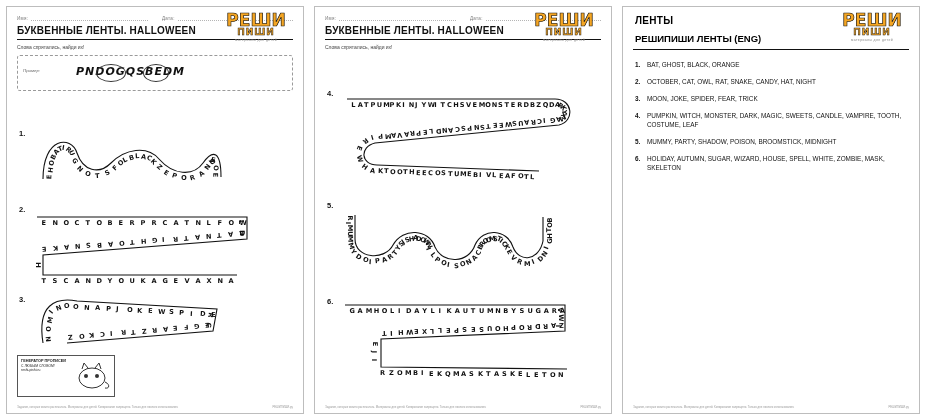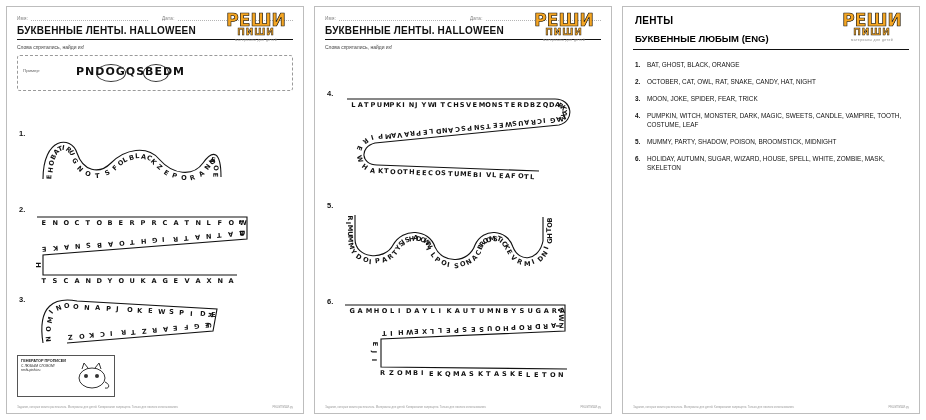--- a/index.html
+++ b/index.html
@@ -99,20 +99,21 @@
     color: #444;
     padding: 4px 10px 0 10px;
   }
   
   .example-box {
     margin: 5px 10px 0 10px;
     border: 1px dashed #9a9a9a;
     border-radius: 3px;
     height: 34px;
     position: relative;
+    font-style: italic;
   }
   .example-label {
     position: absolute;
     left: 5px;
     top: 12px;
     font-size: 4.4px;
     color: #666;
   }
   .example-letters {
     position: absolute;
@@ -728,21 +729,21 @@
   </div>
 
   <div class="sheet">
     <div class="logo">
       <div class="word">РЕШИ</div>
       <div class="word2">ПИШИ</div>
       <div class="tag">материалы для детей</div>
     </div>
 
     <div class="ans-title">ЛЕНТЫ</div>
-    <div class="ans-sub">БУКВЕННЫЕ ЛЮБЫМ (ENG)</div>
+    <div class="ans-sub">РЕШИПИШИ ЛЕНТЫ (ENG)</div>
     <div class="rule" style="margin-top:5px;"></div>
 
     <div class="ans-list" id="answers-list">
         <div class="ans-item">
           <span class="an">1.</span>
           <span class="av">BAT, GHOST, BLACK, ORANGE</span>
         </div>
         <div class="ans-item">
           <span class="an">2.</span>
           <span class="av">OCTOBER, CAT, OWL, RAT, SNAKE, CANDY, HAT, NIGHT</span>

